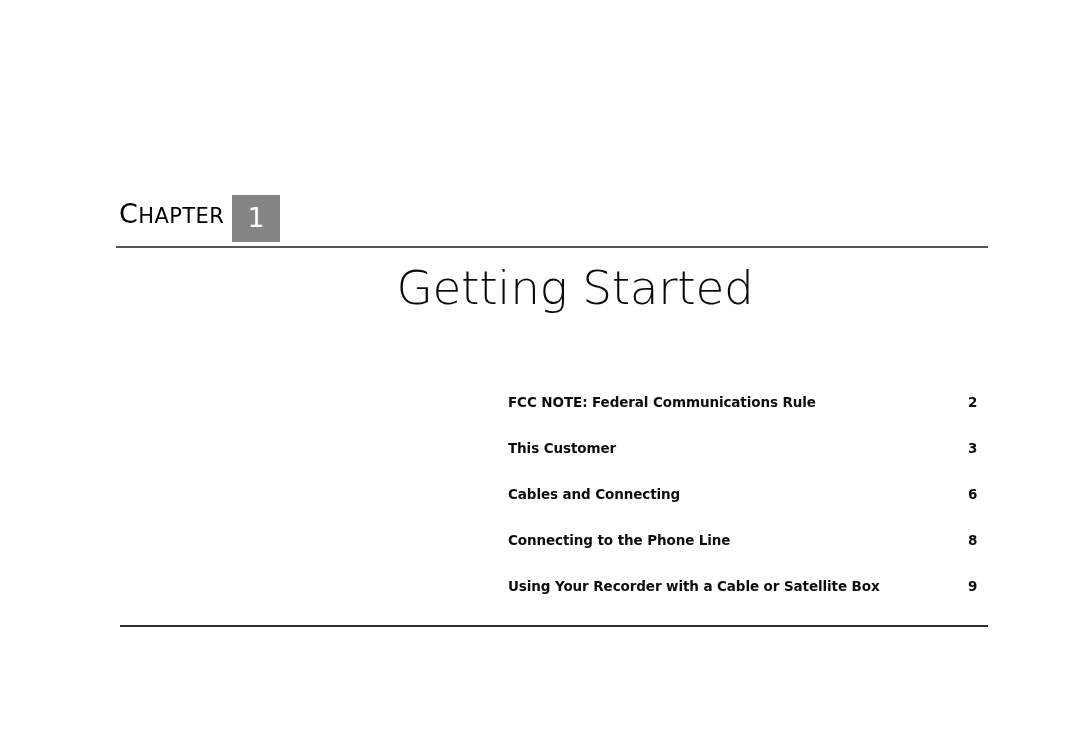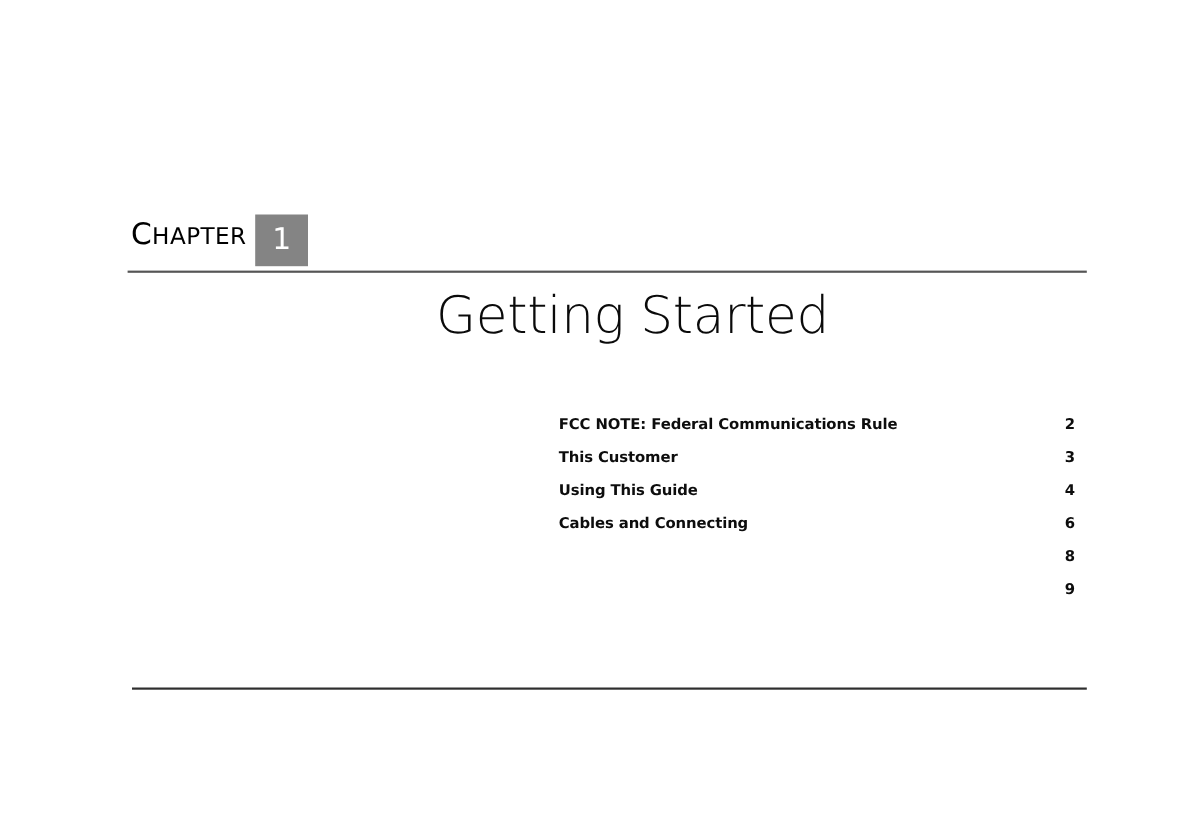--- a/index.html
+++ b/index.html
@@ -114,20 +114,21 @@
     left: 508px;
     top: 378px;
     width: 480px;
   }
 
   .toc-row {
     position: relative;
     height: 30px;
     display: flex;
     align-items: flex-start;
+    margin-top: 16px;
   }
 
   .toc-label {
     color: #0d0d0d;
     font-family: "DejaVu Sans", sans-serif;
     font-weight: bold;
     font-size: 13.5px;
     line-height: 17px;
     letter-spacing: -0.1px;
     white-space: nowrap;
@@ -166,35 +167,33 @@
     <div class="toc-row">
       <span class="toc-label">FCC NOTE: Federal Communications Rule</span>
       <span class="toc-page">2</span>
     </div>
 
     <div class="toc-row">
       <span class="toc-label">This Customer</span>
       <span class="toc-page">3</span>
     </div>
 
-    <div class="toc-row">
-      <span class="toc-label">Using This Guide</span>
-      <span class="toc-page">4</span>
-    </div>
 
     <div class="toc-row">
       <span class="toc-label">Cables and Connecting</span>
       <span class="toc-page">6</span>
     </div>
 
     <div class="toc-row">
+      <span class="toc-label">Connecting to the Phone Line</span>
       <span class="toc-page">8</span>
     </div>
 
     <div class="toc-row">
+      <span class="toc-label">Using Your Recorder with a Cable or Satellite Box</span>
       <span class="toc-page">9</span>
     </div>
 
   </div>
 
   <div class="rule-bottom"></div>
 
 </div>
 
 </body></html>

